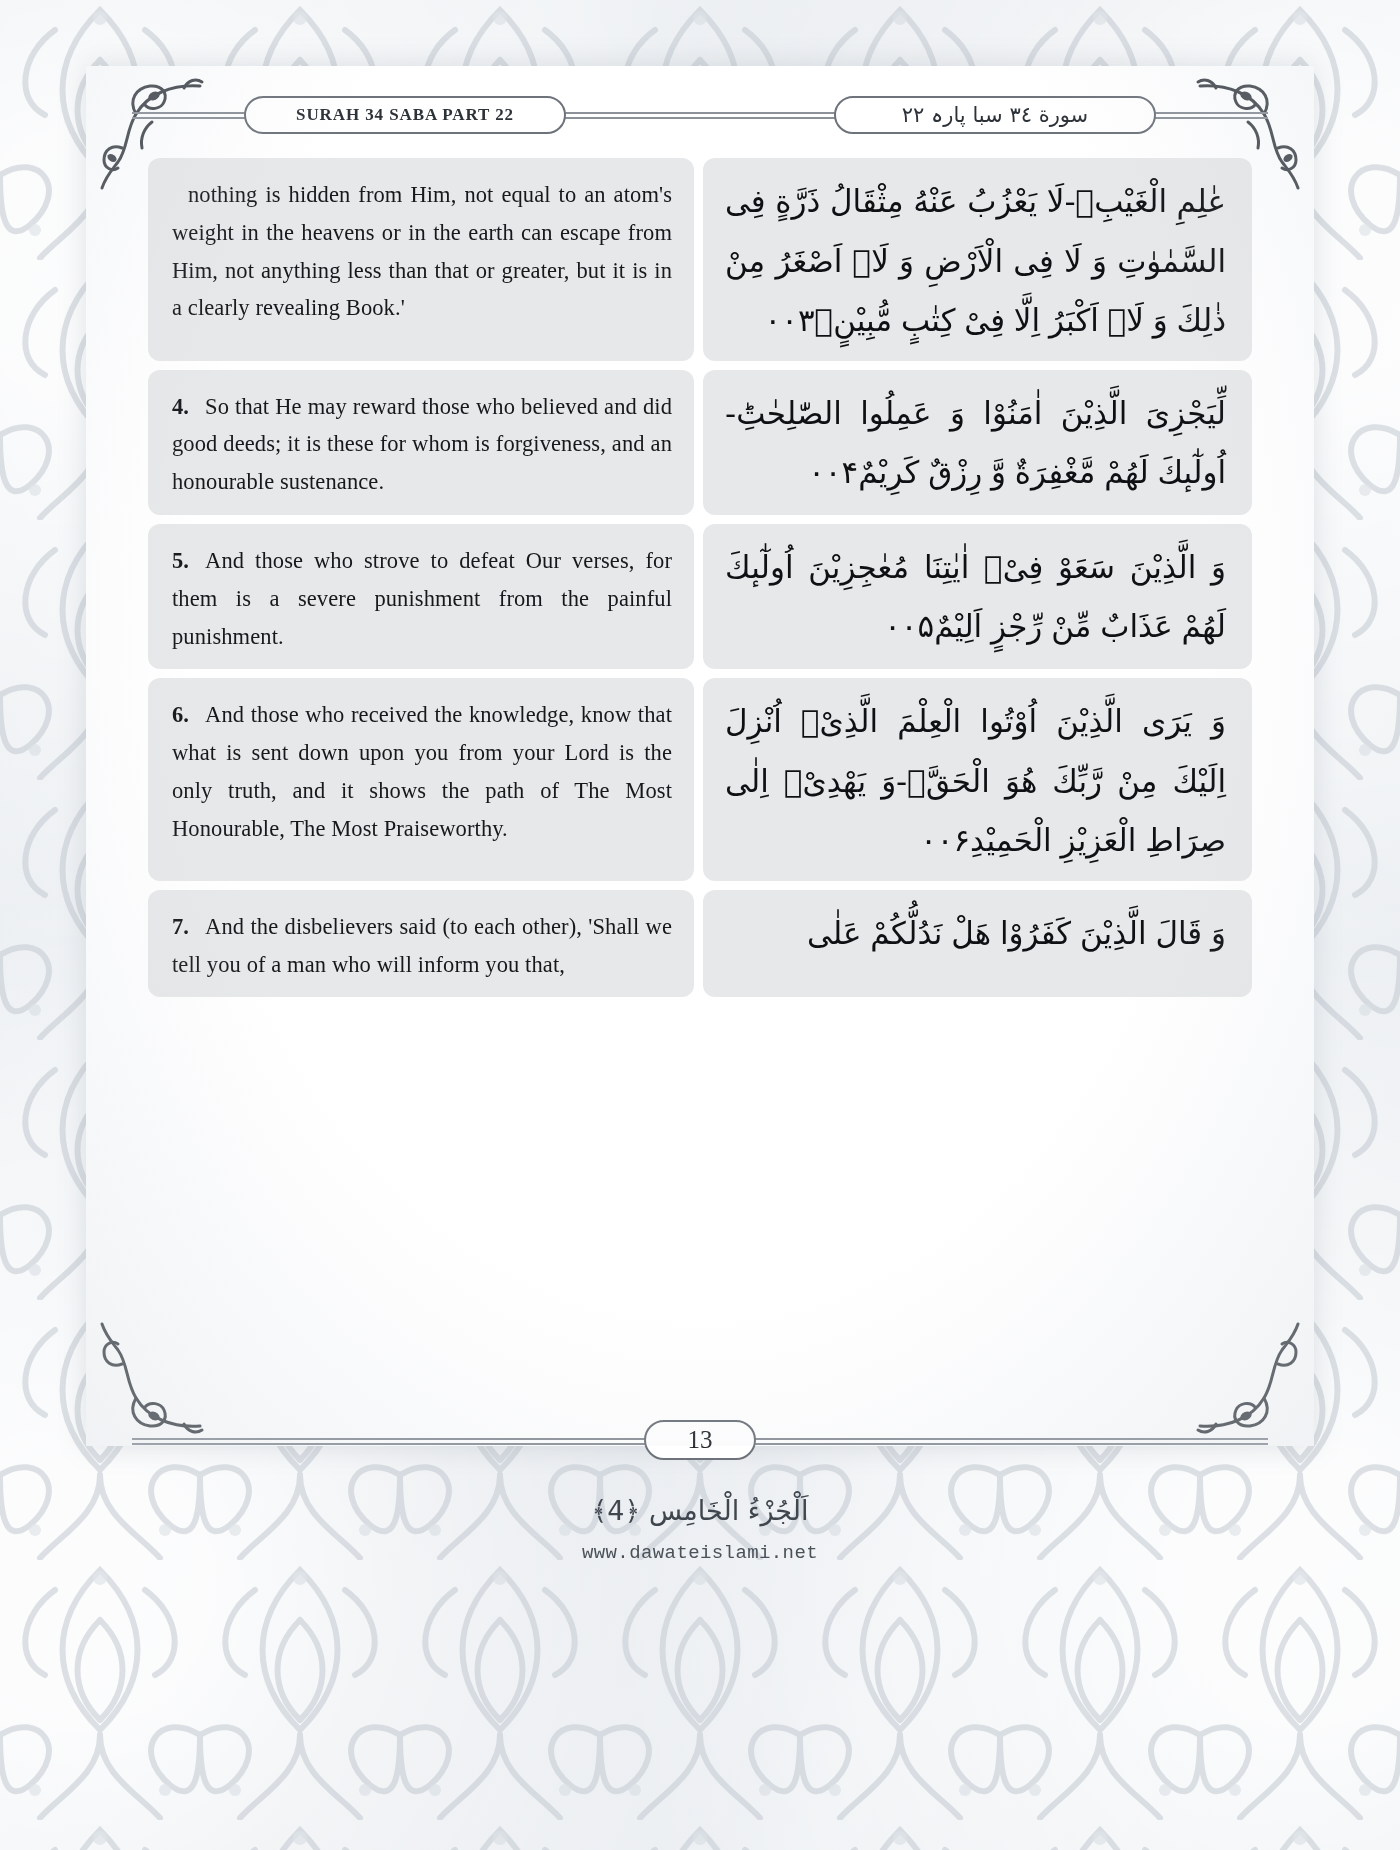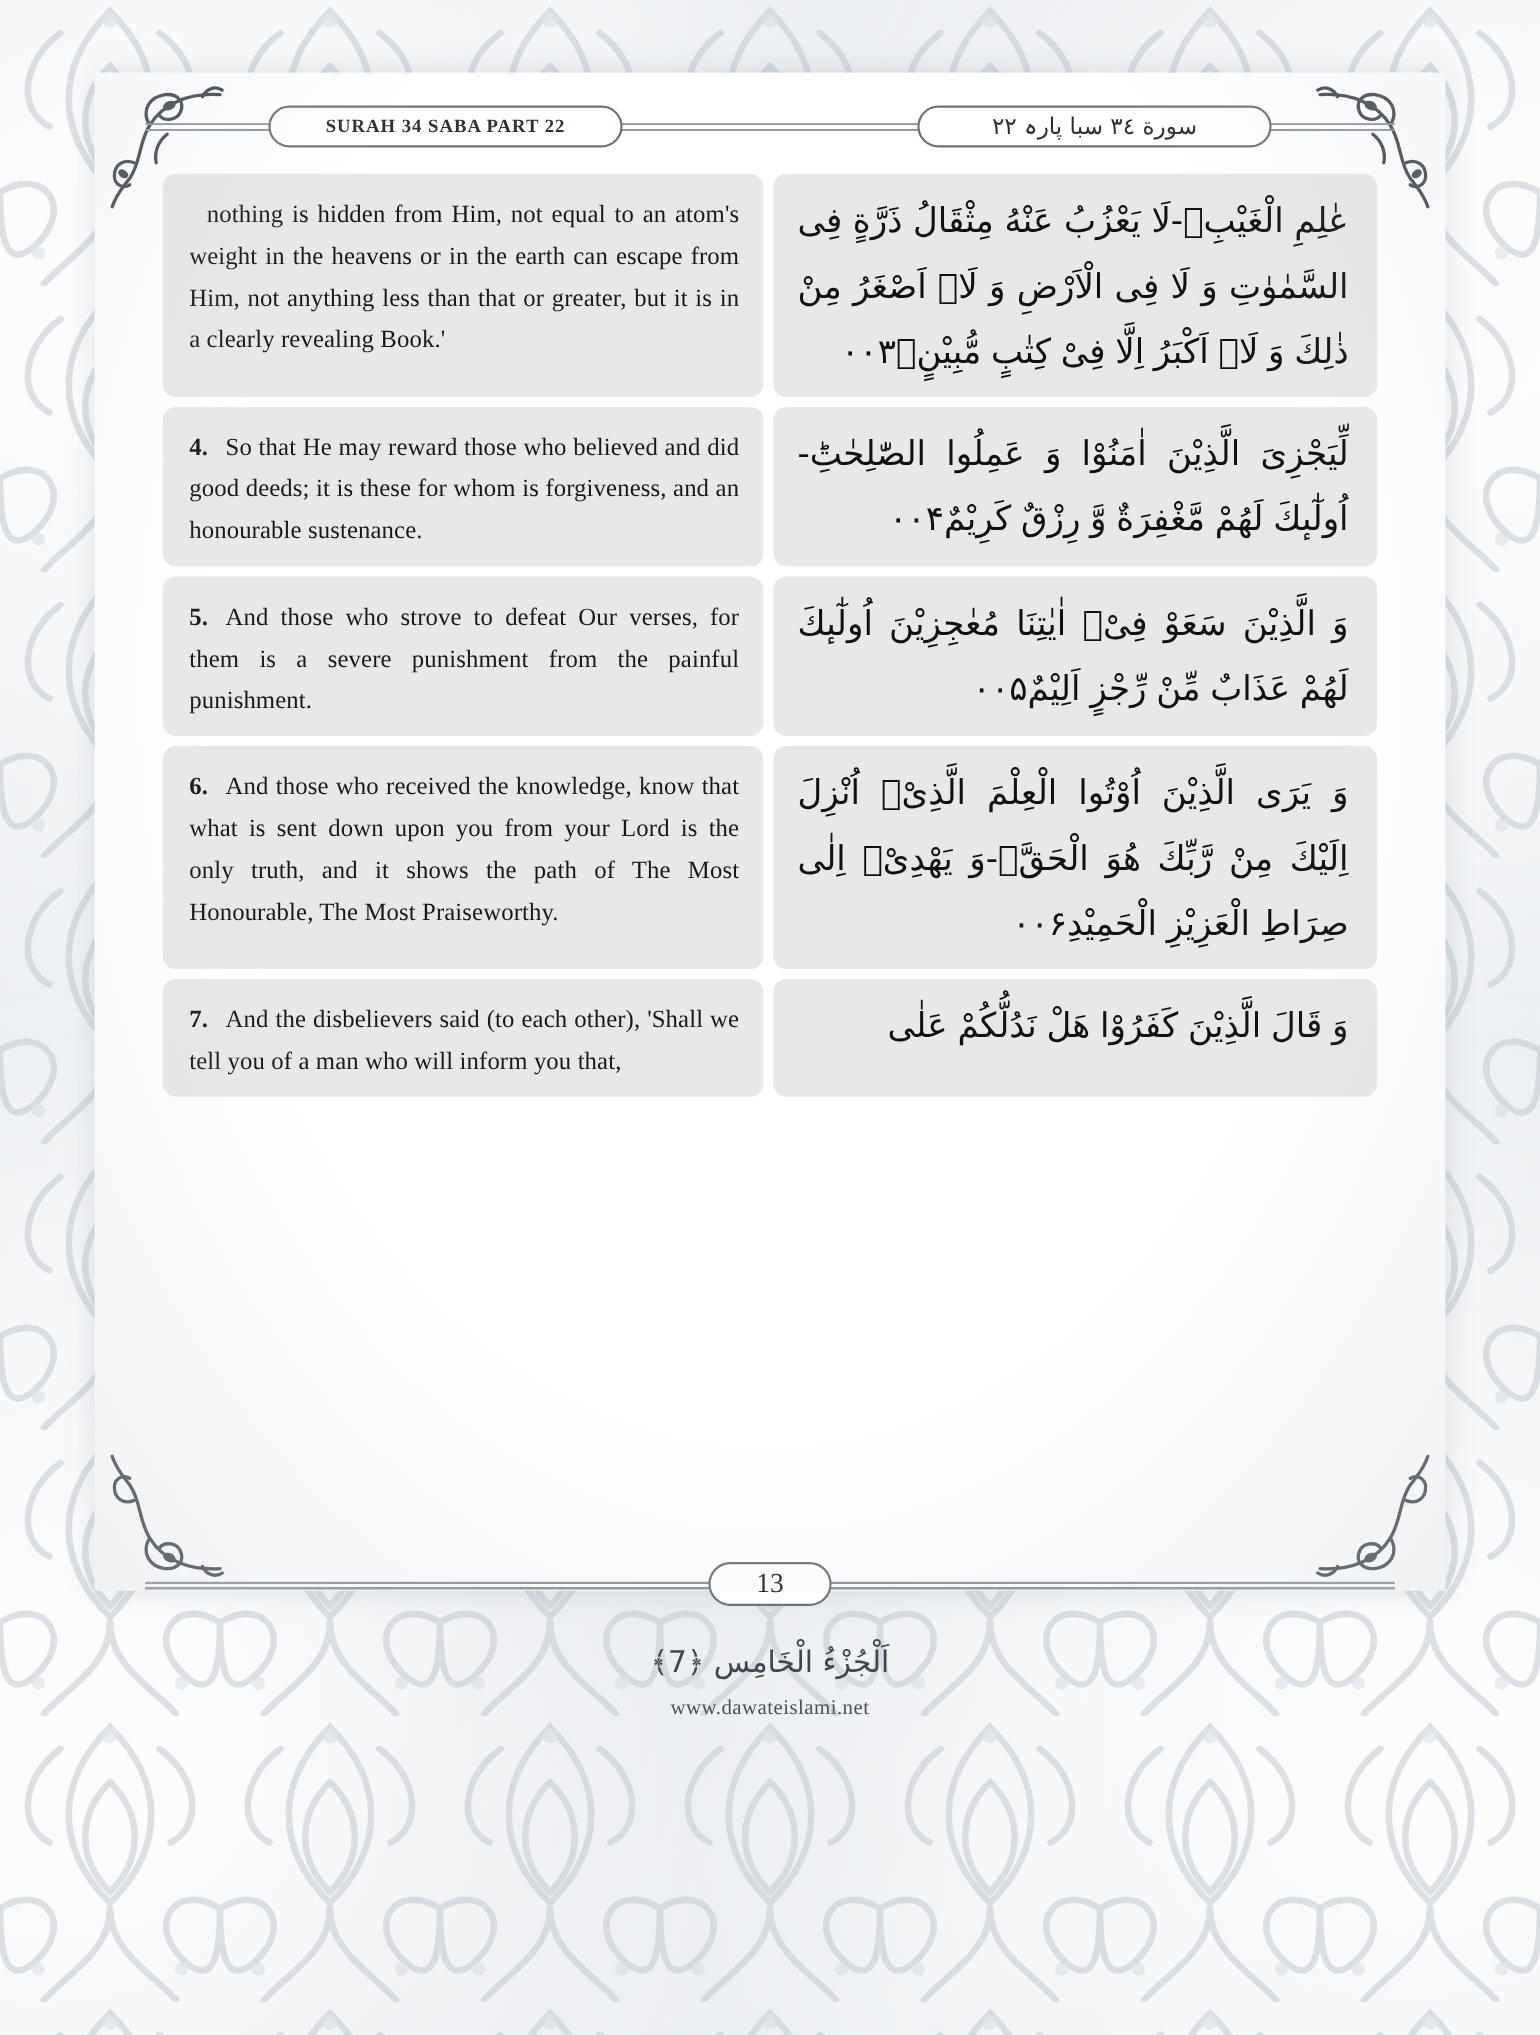--- a/index.html
+++ b/index.html
@@ -202,21 +202,21 @@
     font-family: "DejaVu Sans", sans-serif;
     font-size: 27px;
     color: #3f464e;
     direction: rtl;
   }
   #site-line {
     position: absolute;
     left: 0; right: 0;
     top: 1542px;
     text-align: center;
-    font-family: Liberation Serif, serif;
+    font-family: Liberation Mono, monospace;
     font-size: 19px;
     color: #4a5158;
     letter-spacing: 0.4px;
   }
 </style>
 </head>
 <body>
 
 <div id="page">
 
@@ -356,16 +356,16 @@
 
     <div id="footer-band">
       <div class="rule"></div>
       <div id="page-num-cart">
         <span id="page-num">13</span>
       </div>
     </div>
 
   </div>
 
-  <div id="juz-line">اَلْجُزْءُ الْخَامِس ﴿7﴾</div>
+  <div id="juz-line">اَلْجُزْءُ الْخَامِس ﴿4﴾</div>
   <div id="site-line">www.dawateislami.net</div>
 
 </div>
 
 </body></html>

